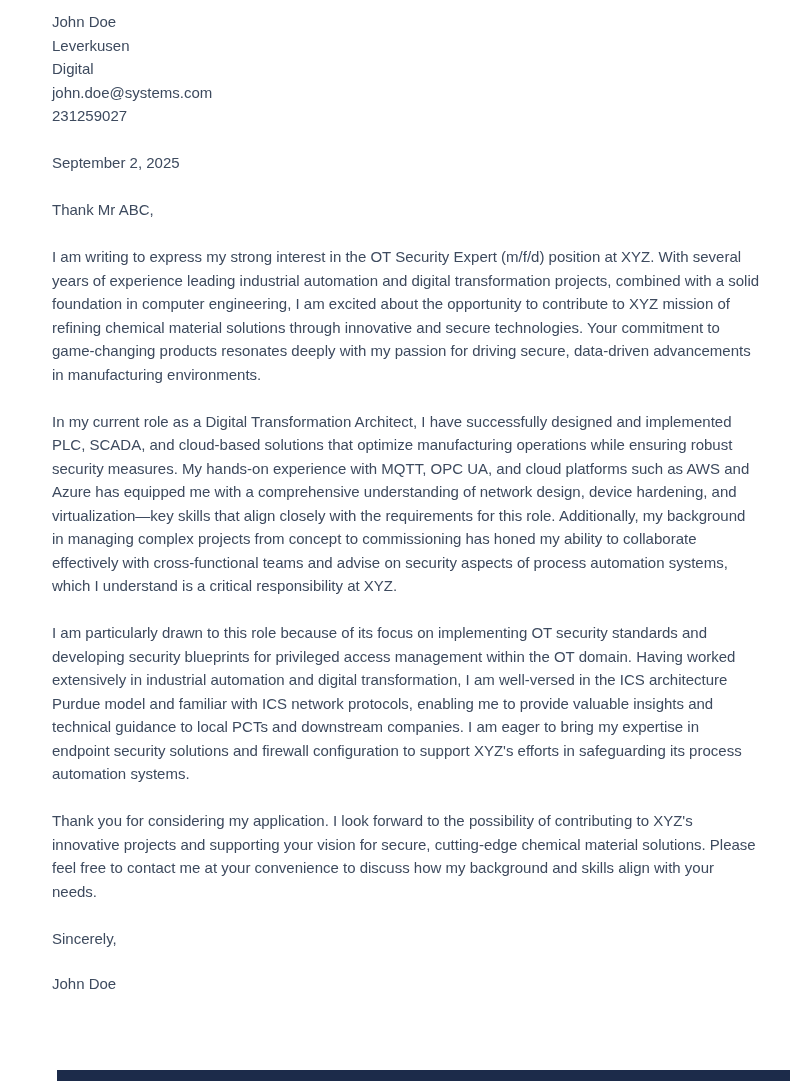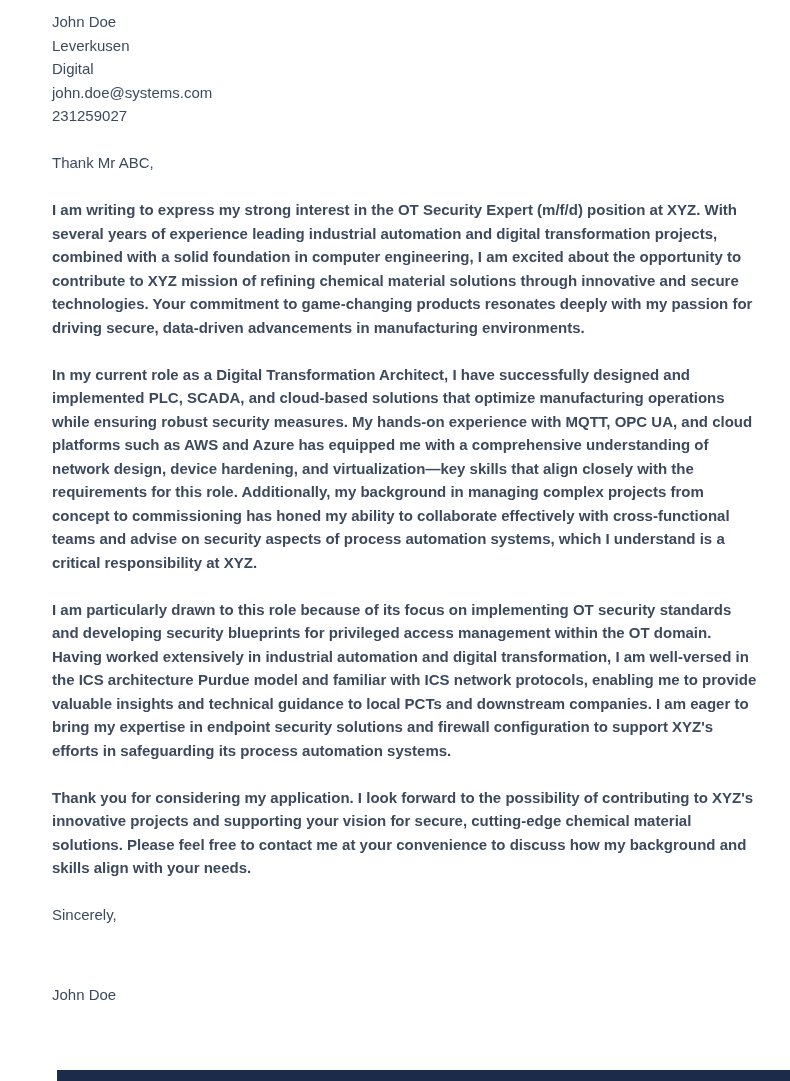--- a/index.html
+++ b/index.html
@@ -24,24 +24,23 @@
     line-height: 23.5px;
   }
   .block {
     margin: 0 0 23.5px 0;
   }
   .line {
     display: block;
   }
   p.block {
     margin-top: 0;
-    font-weight: bold;
   }
   .closing-gap {
-    margin-bottom: 56px;
+    margin-bottom: 22px;
   }
   .bottom-bar {
     position: absolute;
     left: 57px;
     right: 0;
     bottom: 0;
     height: 11px;
     background: #1c2b4a;
   }
 </style>
@@ -51,20 +50,21 @@
 <div class="letter">
 
   <div class="block">
     <span class="line">John Doe</span>
     <span class="line">Leverkusen</span>
     <span class="line">Digital</span>
     <span class="line">john.doe@systems.com</span>
     <span class="line">231259027</span>
   </div>
 
+  <div class="block">September 2, 2025</div>
 
 
   <div class="block">Thank Mr ABC,</div>
 
   <p class="block">I am writing to express my strong interest in the OT Security Expert (m/f/d) position at XYZ. With several years of experience leading industrial automation and digital transformation projects, combined with a solid foundation in computer engineering, I am excited about the opportunity to contribute to XYZ mission of refining chemical material solutions through innovative and secure technologies. Your commitment to game-changing products resonates deeply with my passion for driving secure, data-driven advancements in manufacturing environments.</p>
 
   <p class="block">In my current role as a Digital Transformation Architect, I have successfully designed and implemented PLC, SCADA, and cloud-based solutions that optimize manufacturing operations while ensuring robust security measures. My hands-on experience with MQTT, OPC UA, and cloud platforms such as AWS and Azure has equipped me with a comprehensive understanding of network design, device hardening, and virtualization—key skills that align closely with the requirements for this role. Additionally, my background in managing complex projects from concept to commissioning has honed my ability to collaborate effectively with cross-functional teams and advise on security aspects of process automation systems, which I understand is a critical responsibility at XYZ.</p>
 
   <p class="block">I am particularly drawn to this role because of its focus on implementing OT security standards and developing security blueprints for privileged access management within the OT domain. Having worked extensively in industrial automation and digital transformation, I am well-versed in the ICS architecture Purdue model and familiar with ICS network protocols, enabling me to provide valuable insights and technical guidance to local PCTs and downstream companies. I am eager to bring my expertise in endpoint security solutions and firewall configuration to support XYZ's efforts in safeguarding its process automation systems.</p>
 

